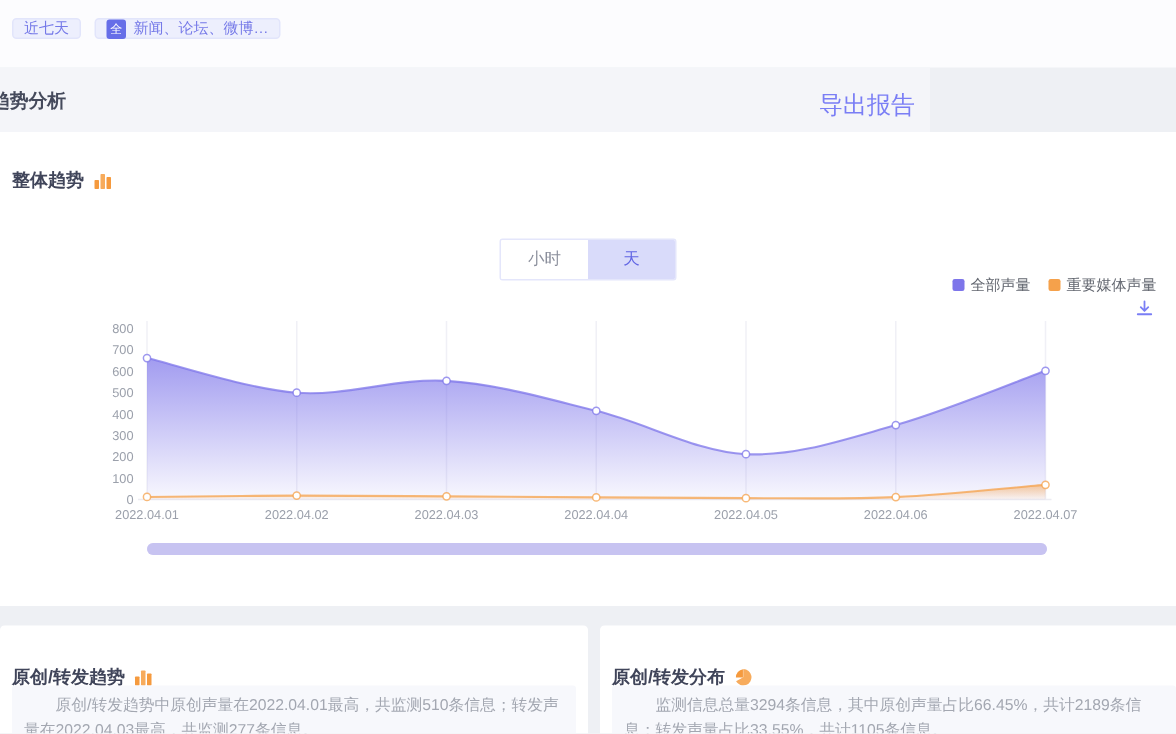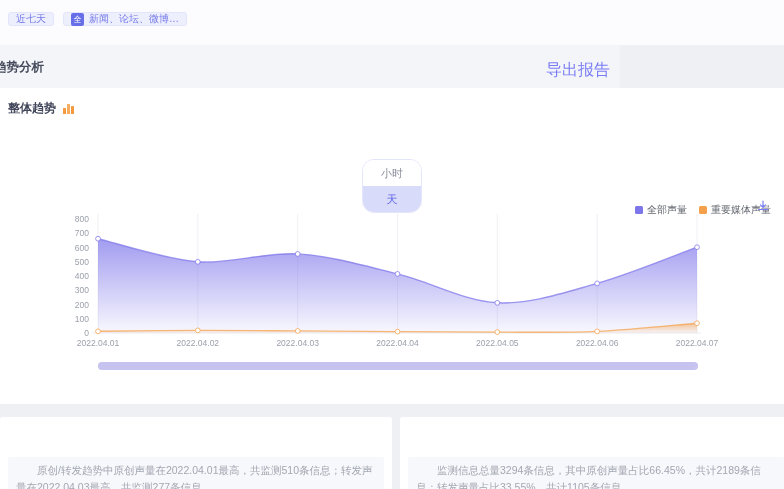--- a/index.html
+++ b/index.html
@@ -19,37 +19,37 @@
   .chip-icon {
     width:13px; height:13px; border-radius:2px; background:#666ee8; color:#fff;
     font-size:8px; display:flex; align-items:center; justify-content:center; flex:0 0 auto;
   }
   
   .band { position:absolute; top:45px; left:0; width:620px; height:43px; background:#f4f5f9; }
   .page-title { position:absolute; top:14px; left:-6px; font-size:12.5px; font-weight:bold; color:#454a5c; }
   .export-link { position:absolute; top:15px; right:10px; font-size:16px; color:#7a7ef5; cursor:pointer; text-decoration:none; }
   
   .main-card { position:absolute; top:88px; left:0; width:784px; height:316px; background:#ffffff; }
-  .card-title { font-size:12px; font-weight:bold; color:#40455a; display:flex; align-items:center; gap:6px; }
+  .card-title { font-size:12px; font-weight:bold; color:#40455a; display:flex; align-items:center; gap:6px;margin-top:12px; }
   .main-card .card-title { position:absolute; top:12px; left:8px; }
   .summary-box {
     position:absolute; top:38px; left:8px; right:8px; height:22px;
     background:#f7f8fc; border-radius:2px; color:#a3a7b1; font-size:10.5px;
     line-height:22px; padding-left:38px; white-space:nowrap; overflow:hidden;
   }
   .toggle {
     position:absolute; top:71px; left:50%; transform:translateX(-50%);
-    display:flex; border:1px solid #e4e6fb; border-radius:12px; overflow:hidden;flex-direction:column;
+    display:flex; border:1px solid #e4e6fb; border-radius:2px; overflow:hidden;
   }
   .toggle-btn {
     width:58px; height:26px; font-size:11px; line-height:26px; text-align:center;
     background:#ffffff; color:#8b8f9c; cursor:pointer;
   }
   .toggle-btn.active { background:#d9dbfa; color:#6266e4; }
-  .legend { position:absolute; top:95px; right:13px; display:flex; gap:12px; align-items:center;margin-top:20px; }
+  .legend { position:absolute; top:95px; right:13px; display:flex; gap:12px; align-items:center; }
   .legend-item { display:flex; align-items:center; gap:4px; font-size:10px; color:#62666f; cursor:pointer; }
   .legend-swatch { width:8px; height:8px; border-radius:1.5px; display:inline-block; }
   .chart-dl { position:absolute; top:112px; right:15px; width:12px; height:12px; cursor:pointer; }
   .chart-wrap { position:absolute; top:112px; left:72px; width:712px; height:155px; }
   .chart-wrap svg { width:712px; height:155px; display:block; }
   .tick { font-size:8.5px; fill:#9ba0ab; font-family:"Liberation Sans",sans-serif; }
   .scrollbar {
     position:absolute; top:274px; left:98px; width:600px; height:8px;
     background:#eceafb; border-radius:4px; cursor:pointer;
   }
@@ -176,20 +176,35 @@
           <circle cx="625.0" cy="123.2" r="2.4" fill="#ffffff" stroke="#f5a14b" stroke-width="1" stroke-opacity="0.75"></circle>
         </svg>
     </div>
 
     <div class="scrollbar">
       <div class="scrollbar-thumb"></div>
     </div>
   </div>
 
   <div class="bottom-card left">
+    <div class="card-title">
+      <span>原创/转发趋势</span>
+      <svg class="title-icon" width="13" height="13" viewBox="0 0 13 13">
+        <rect x="1" y="6" width="3" height="6" rx="0.5" fill="#f59a3e"></rect>
+        <rect x="5" y="2" width="3" height="10" rx="0.5" fill="#f7ab5c"></rect>
+        <rect x="9" y="4" width="3" height="8" rx="0.5" fill="#f59a3e"></rect>
+      </svg>
+    </div>
     <div class="bottom-summary">原创/转发趋势中原创声量在2022.04.01最高，共监测510条信息；转发声量在2022.04.03最高，共监测277条信息。</div>
   </div>
 
   <div class="bottom-card right">
+    <div class="card-title">
+      <span>原创/转发分布</span>
+      <svg class="title-icon" width="13" height="13" viewBox="0 0 13 13">
+        <path d="M6.5 1 A5.5 5.5 0 1 1 1.7 9.2 L6.5 6.5 Z" fill="#f7ab5c"></path>
+        <path d="M5.7 0.2 A5.5 5.5 0 0 0 1 5.8 L5.7 5.8 Z" fill="#f59a3e" transform="translate(0.6,0.9)"></path>
+      </svg>
+    </div>
     <div class="bottom-summary">监测信息总量3294条信息，其中原创声量占比66.45%，共计2189条信息；转发声量占比33.55%，共计1105条信息。</div>
   </div>
 
 </div>
 
 </body></html>

